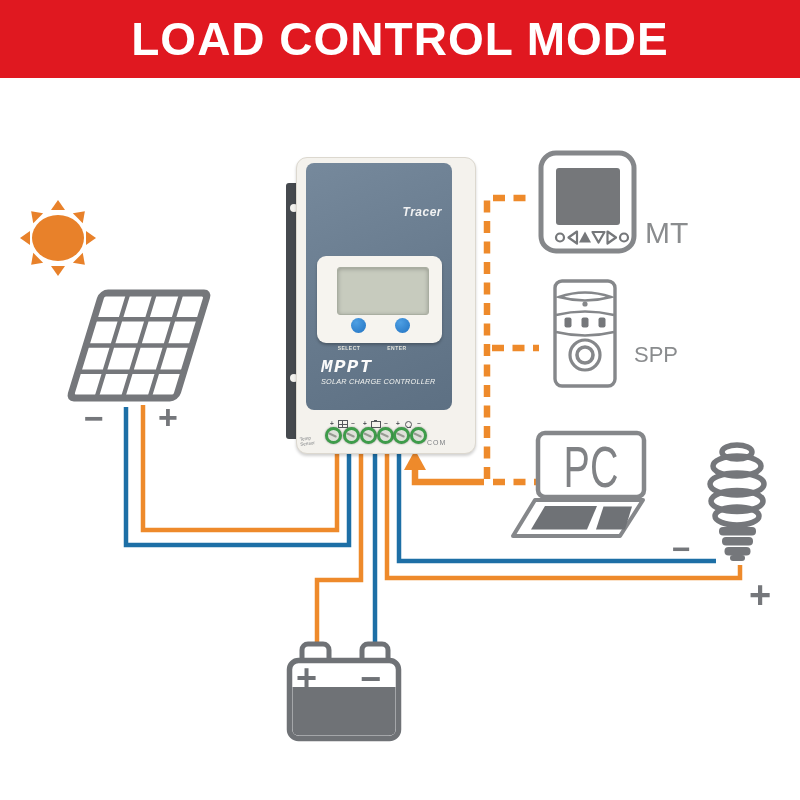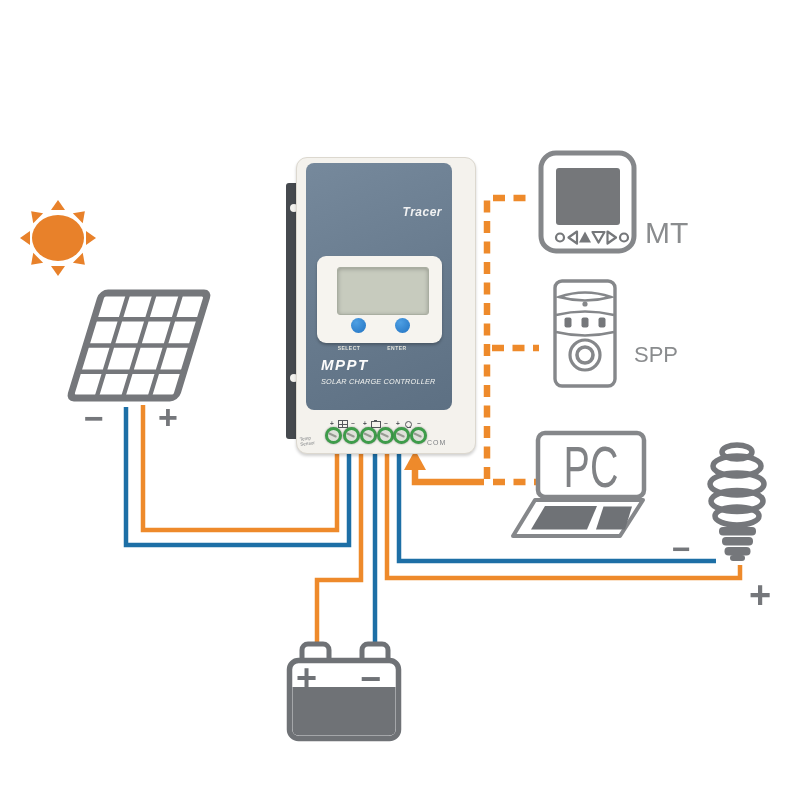--- a/index.html
+++ b/index.html
@@ -24,22 +24,22 @@
   .c-tracer{position:absolute;left:370px;top:205px;width:72px;text-align:right;font-size:12px;
             font-style:italic;font-weight:bold;color:#F0F1F2;letter-spacing:.5px;z-index:4;}
   .c-display{position:absolute;left:317px;top:256px;width:125px;height:87px;background:#F6F4EF;
              border-radius:9px;box-shadow:0 2px 3px rgba(0,0,0,.25);z-index:4;}
   .c-lcd{position:absolute;left:337px;top:267px;width:90px;height:46px;background:#C7CBBE;
          border:1px solid #A9AEA1;border-radius:3px;box-shadow:inset 0 1px 4px rgba(0,0,0,.25);z-index:5;}
   .c-btn{position:absolute;width:15px;height:15px;border-radius:50%;
          background:radial-gradient(circle at 35% 30%,#4D9FE3,#2273C2);z-index:5;}
   .c-btn-lbl{position:absolute;width:38px;text-align:center;font-size:5px;font-weight:bold;
              color:#E3E4DC;letter-spacing:.5px;z-index:4;}
-  .c-mppt{position:absolute;left:321px;top:356px;font-size:15px;font-weight:bold;font-style:italic;
-          color:#FBFBFB;letter-spacing:1.5px;z-index:4;}
+  .c-mppt{position:absolute;left:321px;top:356px;font-size:19px;font-weight:bold;font-style:italic;
+          color:#FBFBFB;letter-spacing:1.5px;z-index:4;font-family:Liberation Mono, monospace;}
   .c-sub{position:absolute;left:321px;top:377px;font-size:7.3px;font-weight:normal;font-style:italic;
          color:#F2F3F0;letter-spacing:.2px;z-index:4;}
   .tgroup{position:absolute;top:420px;width:25px;height:8px;display:flex;align-items:center;
           justify-content:space-between;z-index:4;}
   .tgroup .pm{font-size:6.5px;font-weight:bold;color:#55585C;line-height:8px;}
   .tico{display:inline-block;}
   .tico.panel{width:8px;height:6px;border:1px solid #55585C;
       background:linear-gradient(#55585C,#55585C) 50% 0/1px 100% no-repeat,
                  linear-gradient(#55585C,#55585C) 0 50%/100% 1px no-repeat;}
   .tico.bat{width:8px;height:5px;border:1px solid #55585C;position:relative;margin-top:1px;}
@@ -56,20 +56,23 @@
 
   
   .glabel{position:absolute;color:#85878A;z-index:2;}
   .sign{font-weight:bold;color:#75777B;}
 </style>
 </head>
 <body>
 
 <div class="stage">
 
+  <div class="banner">
+    <span>LOAD CONTROL MODE</span>
+  </div>
 
   <svg id="diagram" width="800" height="800" viewBox="0 0 800 800">
 
     <g fill="#E8812A">
       <ellipse cx="58" cy="238" rx="26" ry="23"></ellipse>
       <polygon points="58,200 51,210 65,210"></polygon>
       <polygon points="58,200 51,210 65,210" transform="rotate(45 58 238)"></polygon>
       <polygon points="58,200 51,210 65,210" transform="rotate(90 58 238)"></polygon>
       <polygon points="58,200 51,210 65,210" transform="rotate(135 58 238)"></polygon>
       <polygon points="58,200 51,210 65,210" transform="rotate(180 58 238)"></polygon>

